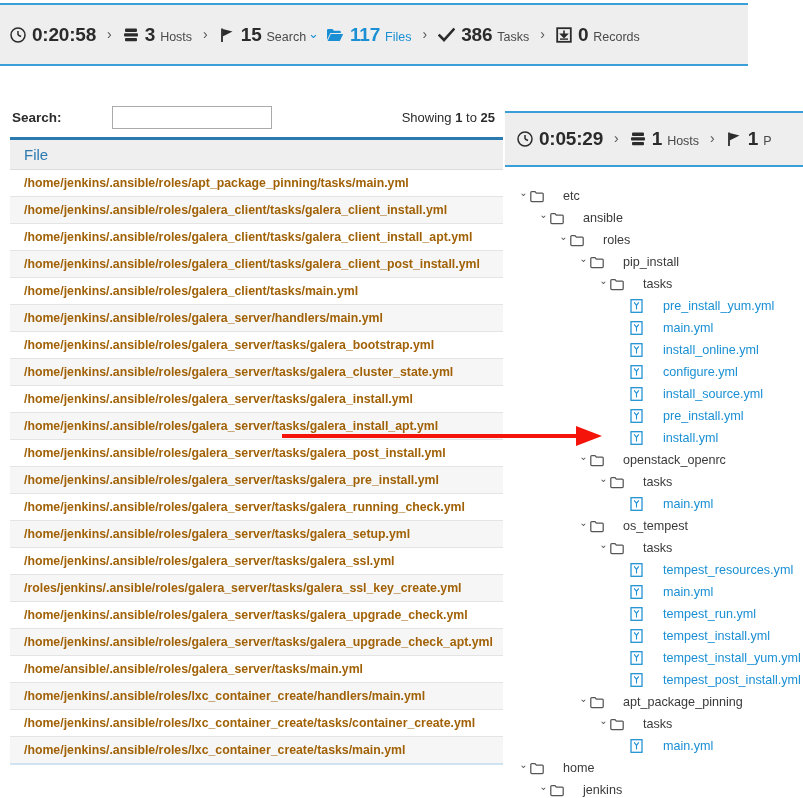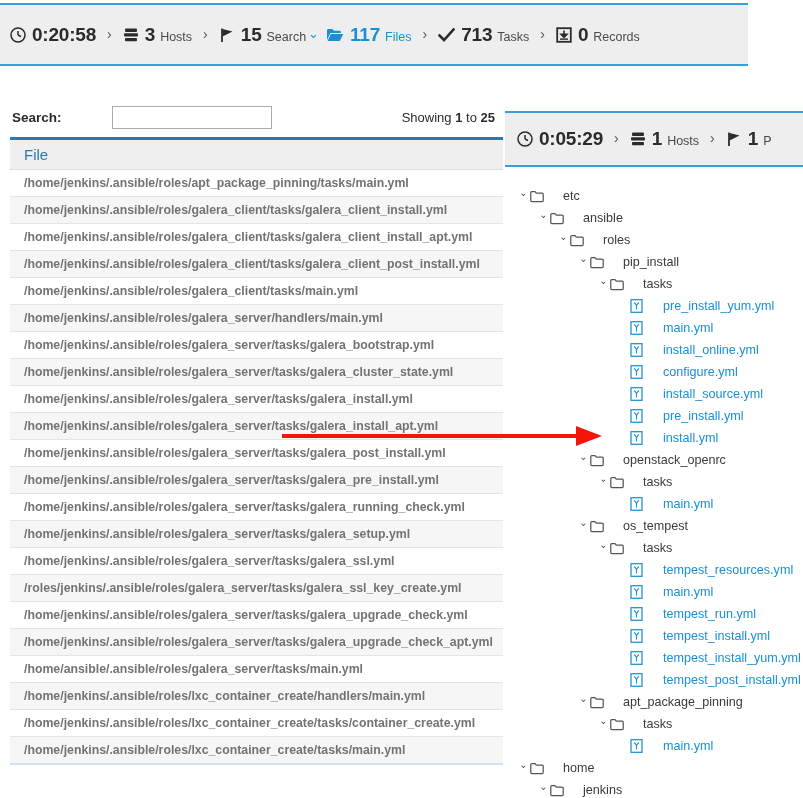--- a/index.html
+++ b/index.html
@@ -115,21 +115,21 @@
     color: #2a7ab0;
     padding: 6px 0 6px 14px;
     background: #efefef;
     border-bottom: 1px solid #dddddd;
     cursor: pointer;
   }
   .files-table td {
     padding: 6px 0 6px 14px;
     font-size: 12.3px;
     font-weight: bold;
-    color: #737373;
+    color: #a16207;
     border-bottom: 1px solid #e4e4e4;
     white-space: nowrap;
     overflow: hidden;
     cursor: pointer;
   }
   .files-table tr:nth-child(even) td { background: #f6f6f6; }
   .files-table tr:nth-child(odd) td { background: #ffffff; }
   .files-table tbody tr:last-child td { border-bottom: 2px solid #cfe3f0; }
 
   
@@ -215,21 +215,21 @@
         <span class="stat-num">117</span>
         <span class="stat-lbl">Files</span>
       </span>
       <span class="sep">›</span>
       <span class="stat-group">
         <span class="stat-icon">
           <svg width="17" height="16" viewBox="0 0 17 16">
             <path d="M1.5 8.5 L6 13 L15.5 2.5" fill="none" stroke="#2b2b2b" stroke-width="2.6" stroke-linecap="square"></path>
           </svg>
         </span>
-        <span class="stat-num">713</span>
+        <span class="stat-num">386</span>
         <span class="stat-lbl">Tasks</span>
       </span>
       <span class="sep">›</span>
       <span class="stat-group">
         <span class="stat-icon">
           <svg width="16" height="16" viewBox="0 0 16 16">
             <rect x="1.2" y="1.2" width="13.6" height="13.6" fill="none" stroke="#2b2b2b" stroke-width="1.8"></rect>
             <path d="M8 3.6 L8 9.4 M5 7.2 L8 10.4 L11 7.2 Z" fill="#2b2b2b" stroke="#2b2b2b" stroke-width="1.6"></path>
             <rect x="4" y="11.4" width="8" height="1.4" fill="#2b2b2b"></rect>
           </svg>

